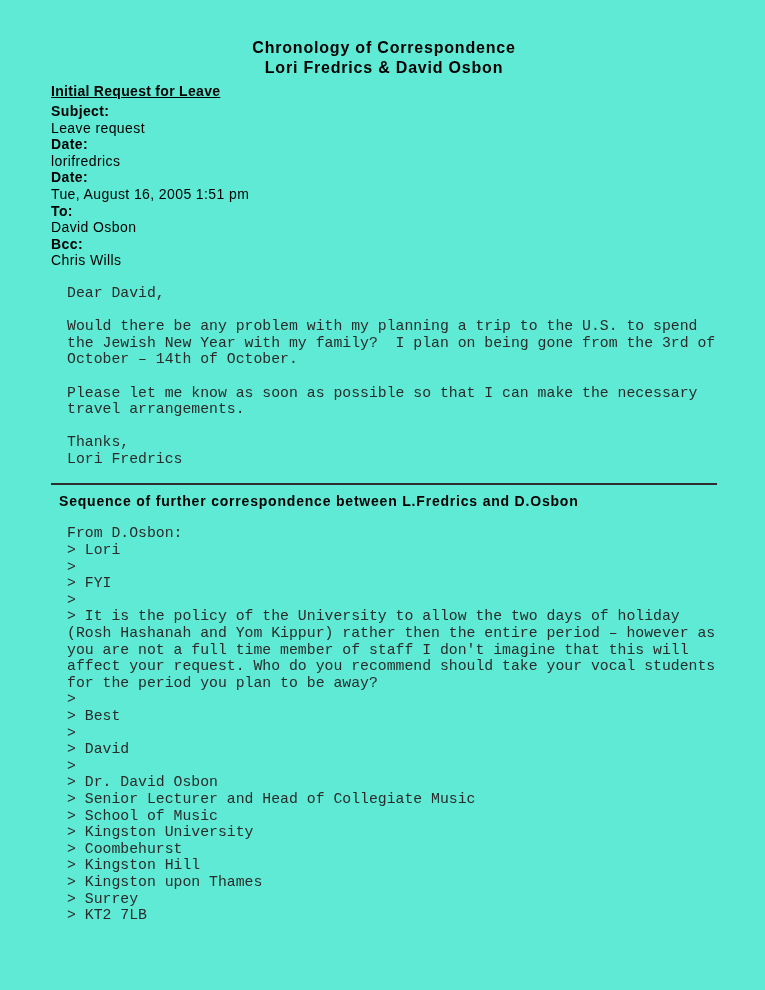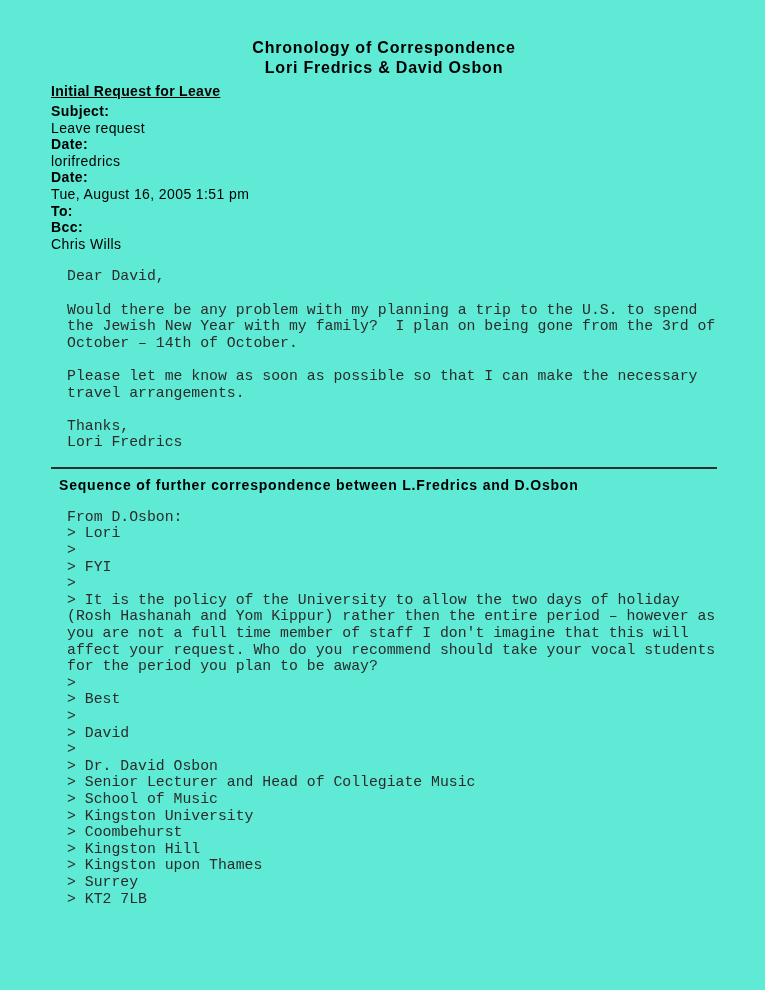--- a/index.html
+++ b/index.html
@@ -99,20 +99,21 @@
     <div>
       <div class="field-label">Date:</div>
       <div class="field-value">lorifredrics</div>
     </div>
     <div>
       <div class="field-label">Date:</div>
       <div class="field-value">Tue, August 16, 2005 1:51 pm</div>
     </div>
     <div>
       <div class="field-label">To:</div>
+      <div class="field-value">David Osbon</div>
     </div>
     <div>
       <div class="field-label plain">Bcc:</div>
       <div class="field-value">Chris Wills</div>
     </div>
   </div>
 
   <pre class="mono-block body-block">Dear David,
 
 Would there be any problem with my planning a trip to the U.S. to spend

